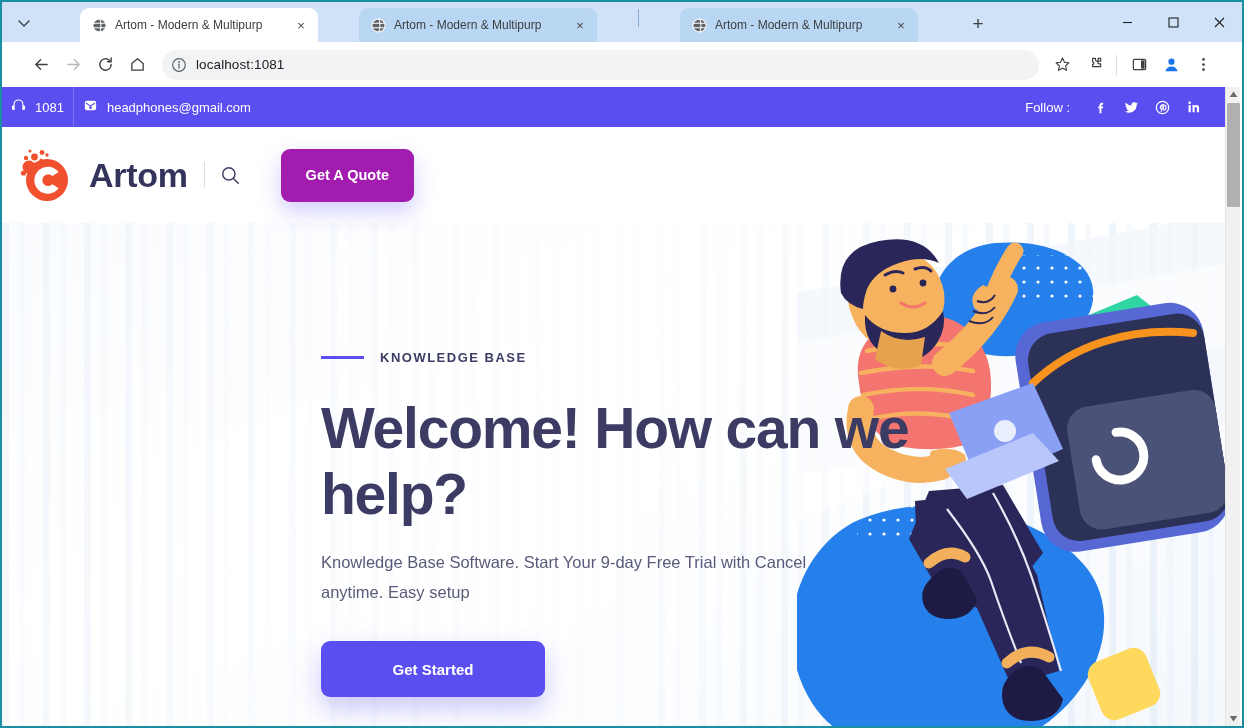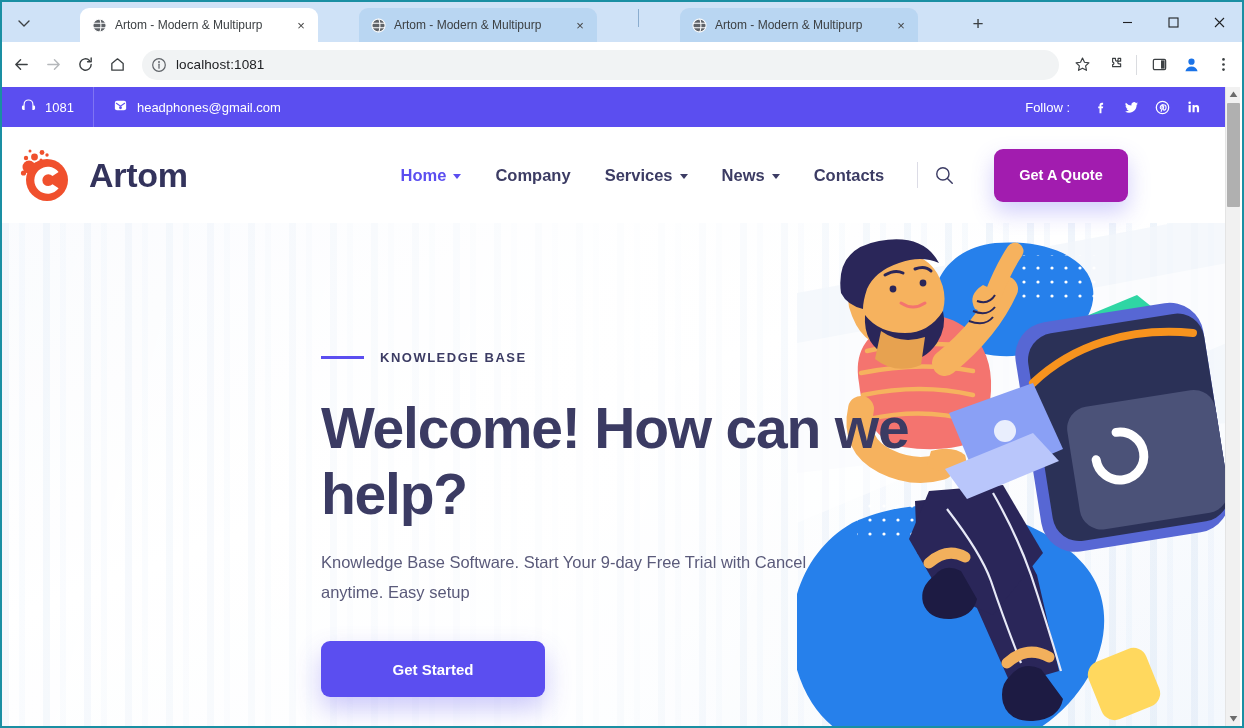--- a/index.html
+++ b/index.html
@@ -98,21 +98,21 @@
     font-size: 13px;
     color: #202124;
   }
 
   
   .toolbar {
     height: 45px;
     background: #ffffff;
     display: flex;
     align-items: center;
-    padding: 0 4px;
+    padding: 0 24px;
     gap: 2px;
   }
   .tb-icon {
     width: 30px; height: 30px;
     display: flex; align-items: center; justify-content: center;
     border-radius: 50%;
     color: #3c4043;
     flex: 0 0 auto;
   }
   .tb-icon.disabled { color: #b5b8bb; }
@@ -162,21 +162,21 @@
     align-items: center;
     color: #fff;
     font-size: 13px;
     position: relative;
   }
   .tb-cell {
     display: flex;
     align-items: center;
     gap: 9px;
     height: 40px;
-    padding: 0 19px;
+    padding: 0 9px;
     white-space: nowrap;
   }
   .tb-cell.bordered { border-right: 1px solid rgba(255,255,255,.22); }
   .tb-cell.bordered-l { border-left: 1px solid rgba(255,255,255,.22); }
   .tb-cell svg { flex: 0 0 auto; }
   .topbar .spacer { flex: 1 1 auto; }
   .social {
     display: flex;
     align-items: center;
     gap: 16px;
@@ -575,40 +575,20 @@
               <circle cx="7.5" cy="28" r="2.6"></circle>
               <circle cx="14" cy="6" r="1.5"></circle>
               <circle cx="25" cy="15" r="1.5"></circle>
             </g>
             <path d="M42.6 27.1a13.5 13.5 0 1 0 0 16.2l-6.1-4a5.9 5.9 0 1 1 0-8.2z" fill="#ffffff"></path>
           </svg>
         </span>
         <span class="logo-text">Artom</span>
       </div>
 
-      <nav class="nav">
-        <a class="active">
-          <span>Home</span>
-          <i class="caret"></i>
-        </a>
-        <a>
-          <span>Company</span>
-        </a>
-        <a>
-          <span>Services</span>
-          <i class="caret"></i>
-        </a>
-        <a>
-          <span>News</span>
-          <i class="caret"></i>
-        </a>
-        <a>
-          <span>Contacts</span>
-        </a>
-      </nav>
 
       <span class="nav-div"></span>
       <span class="search-btn">
         <svg width="21" height="21" viewBox="0 0 22 22">
               <circle cx="9.3" cy="9.3" r="6.4" fill="none" stroke="#3c3c64" stroke-width="1.5"></circle>
               <path d="M14.1 14.1l5 5" stroke="#3c3c64" stroke-width="1.5" stroke-linecap="round"></path>
             </svg>
       </span>
 
       <button class="quote-btn">Get A Quote</button>

